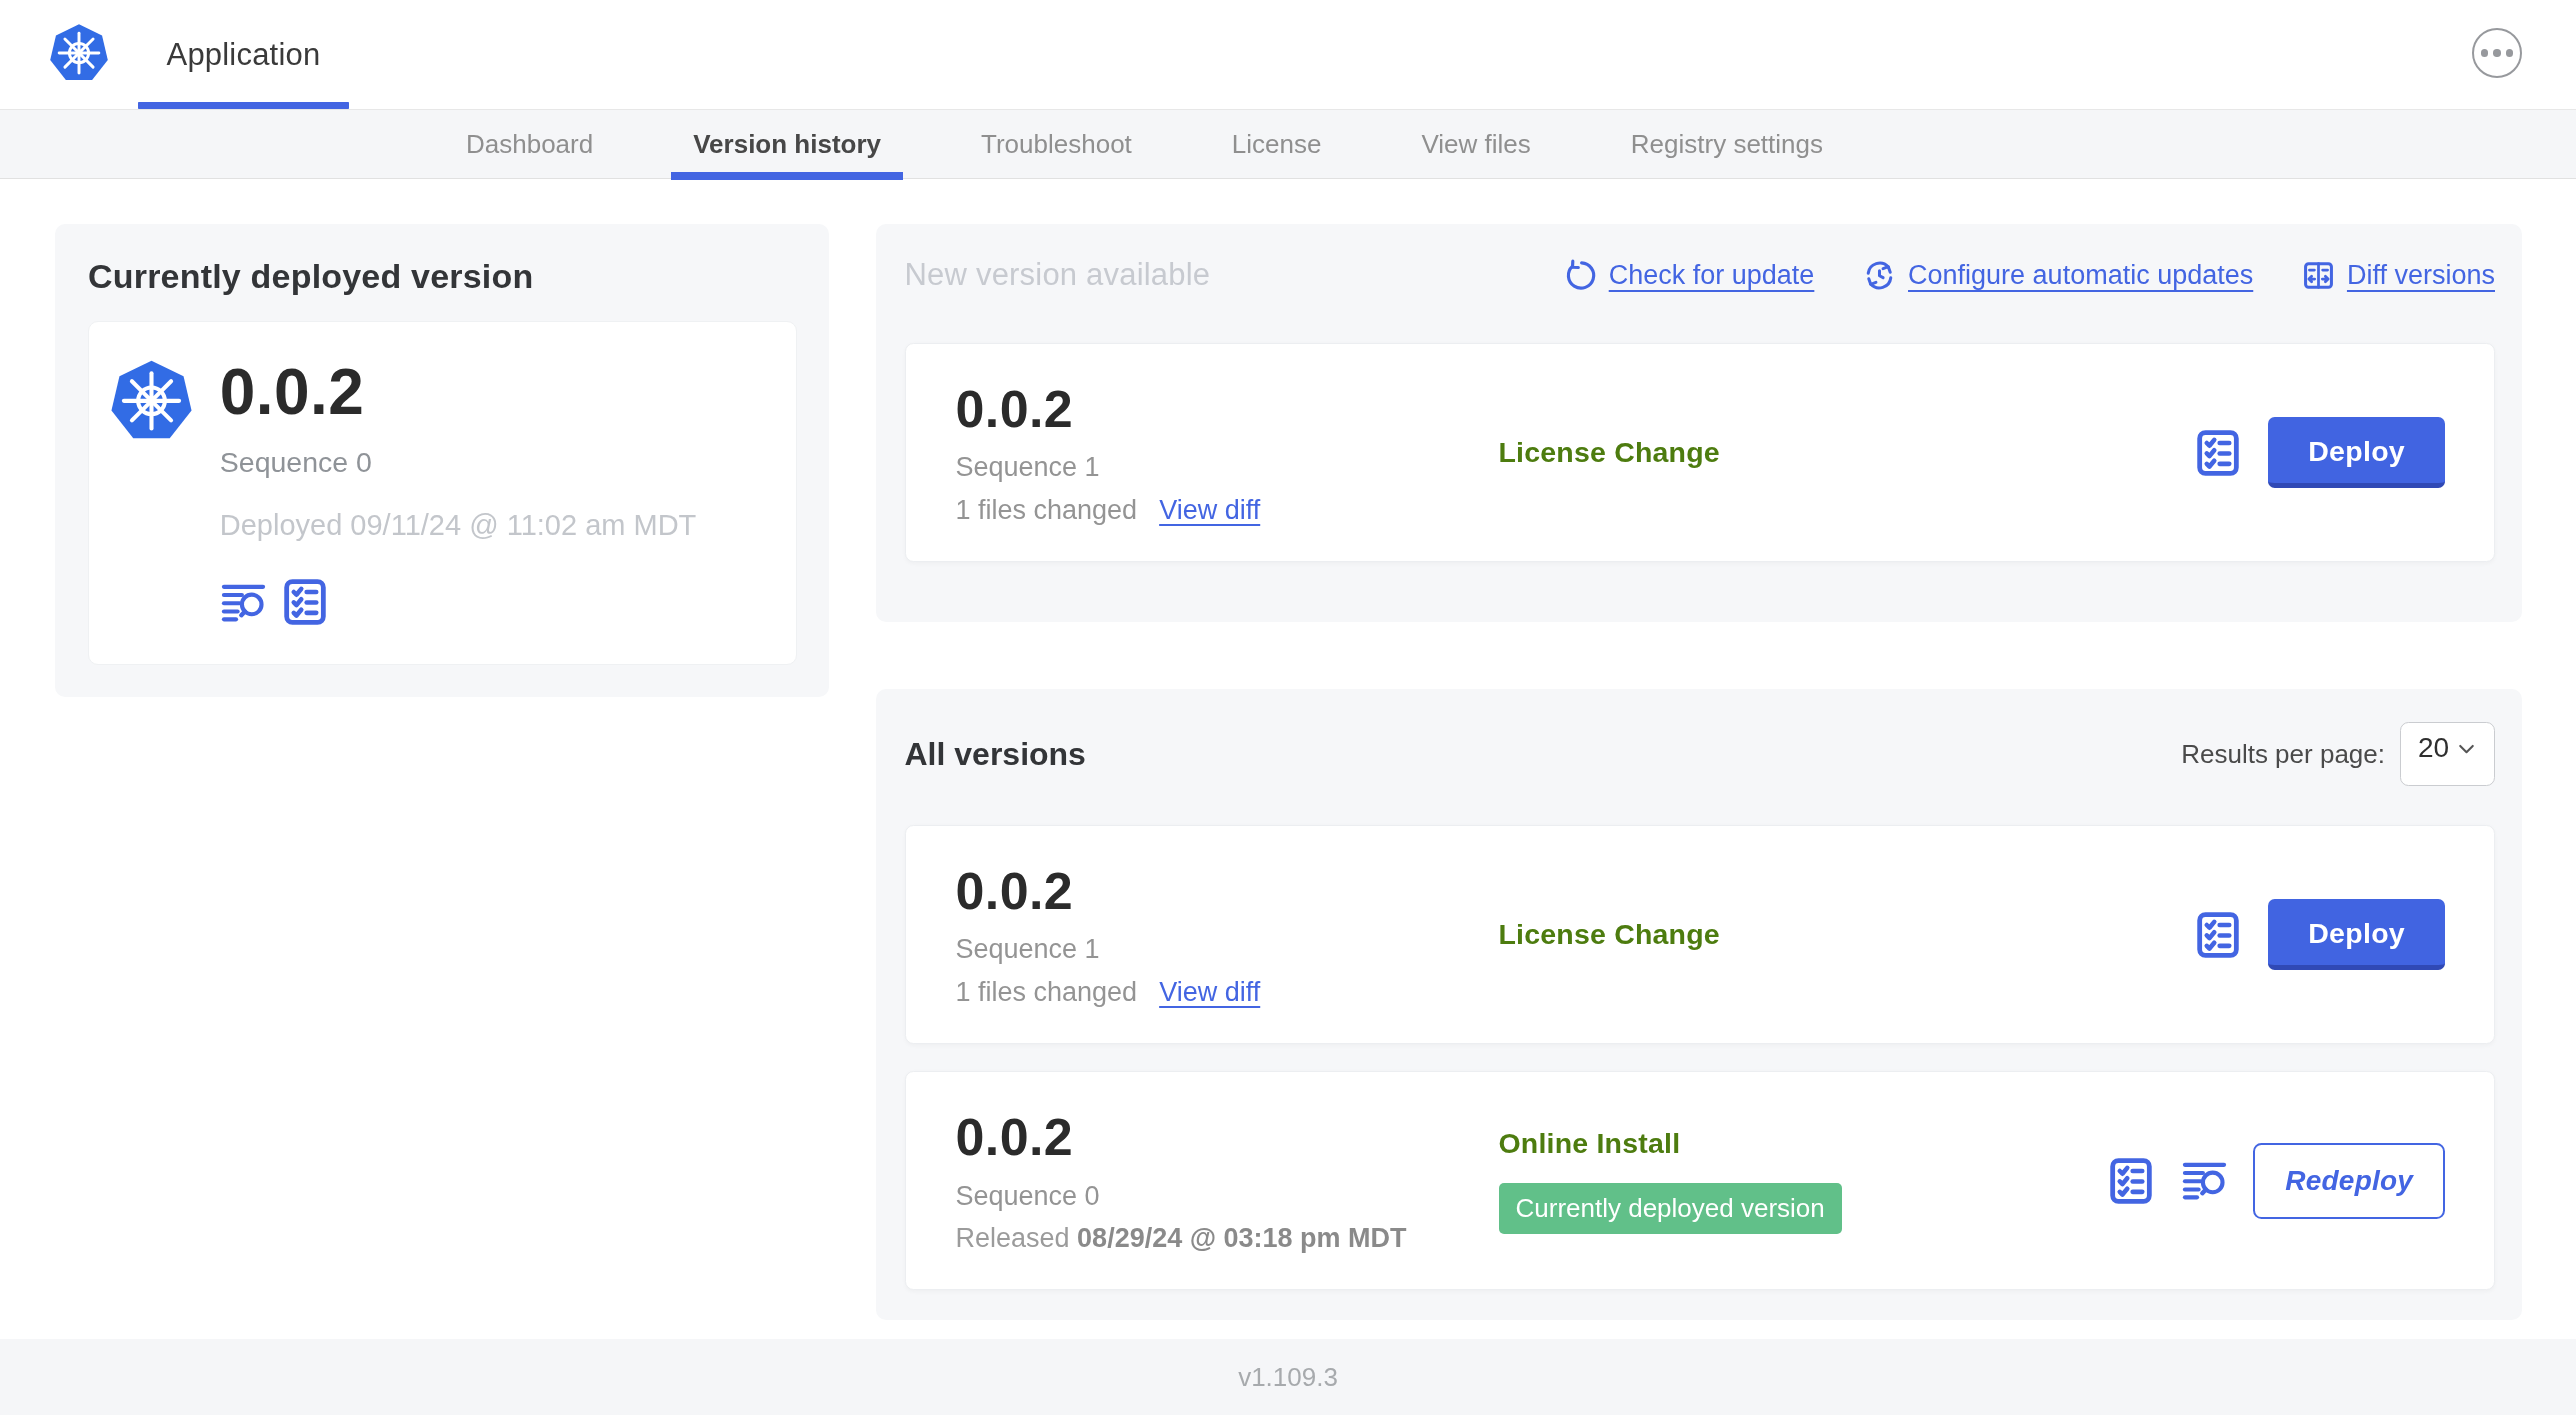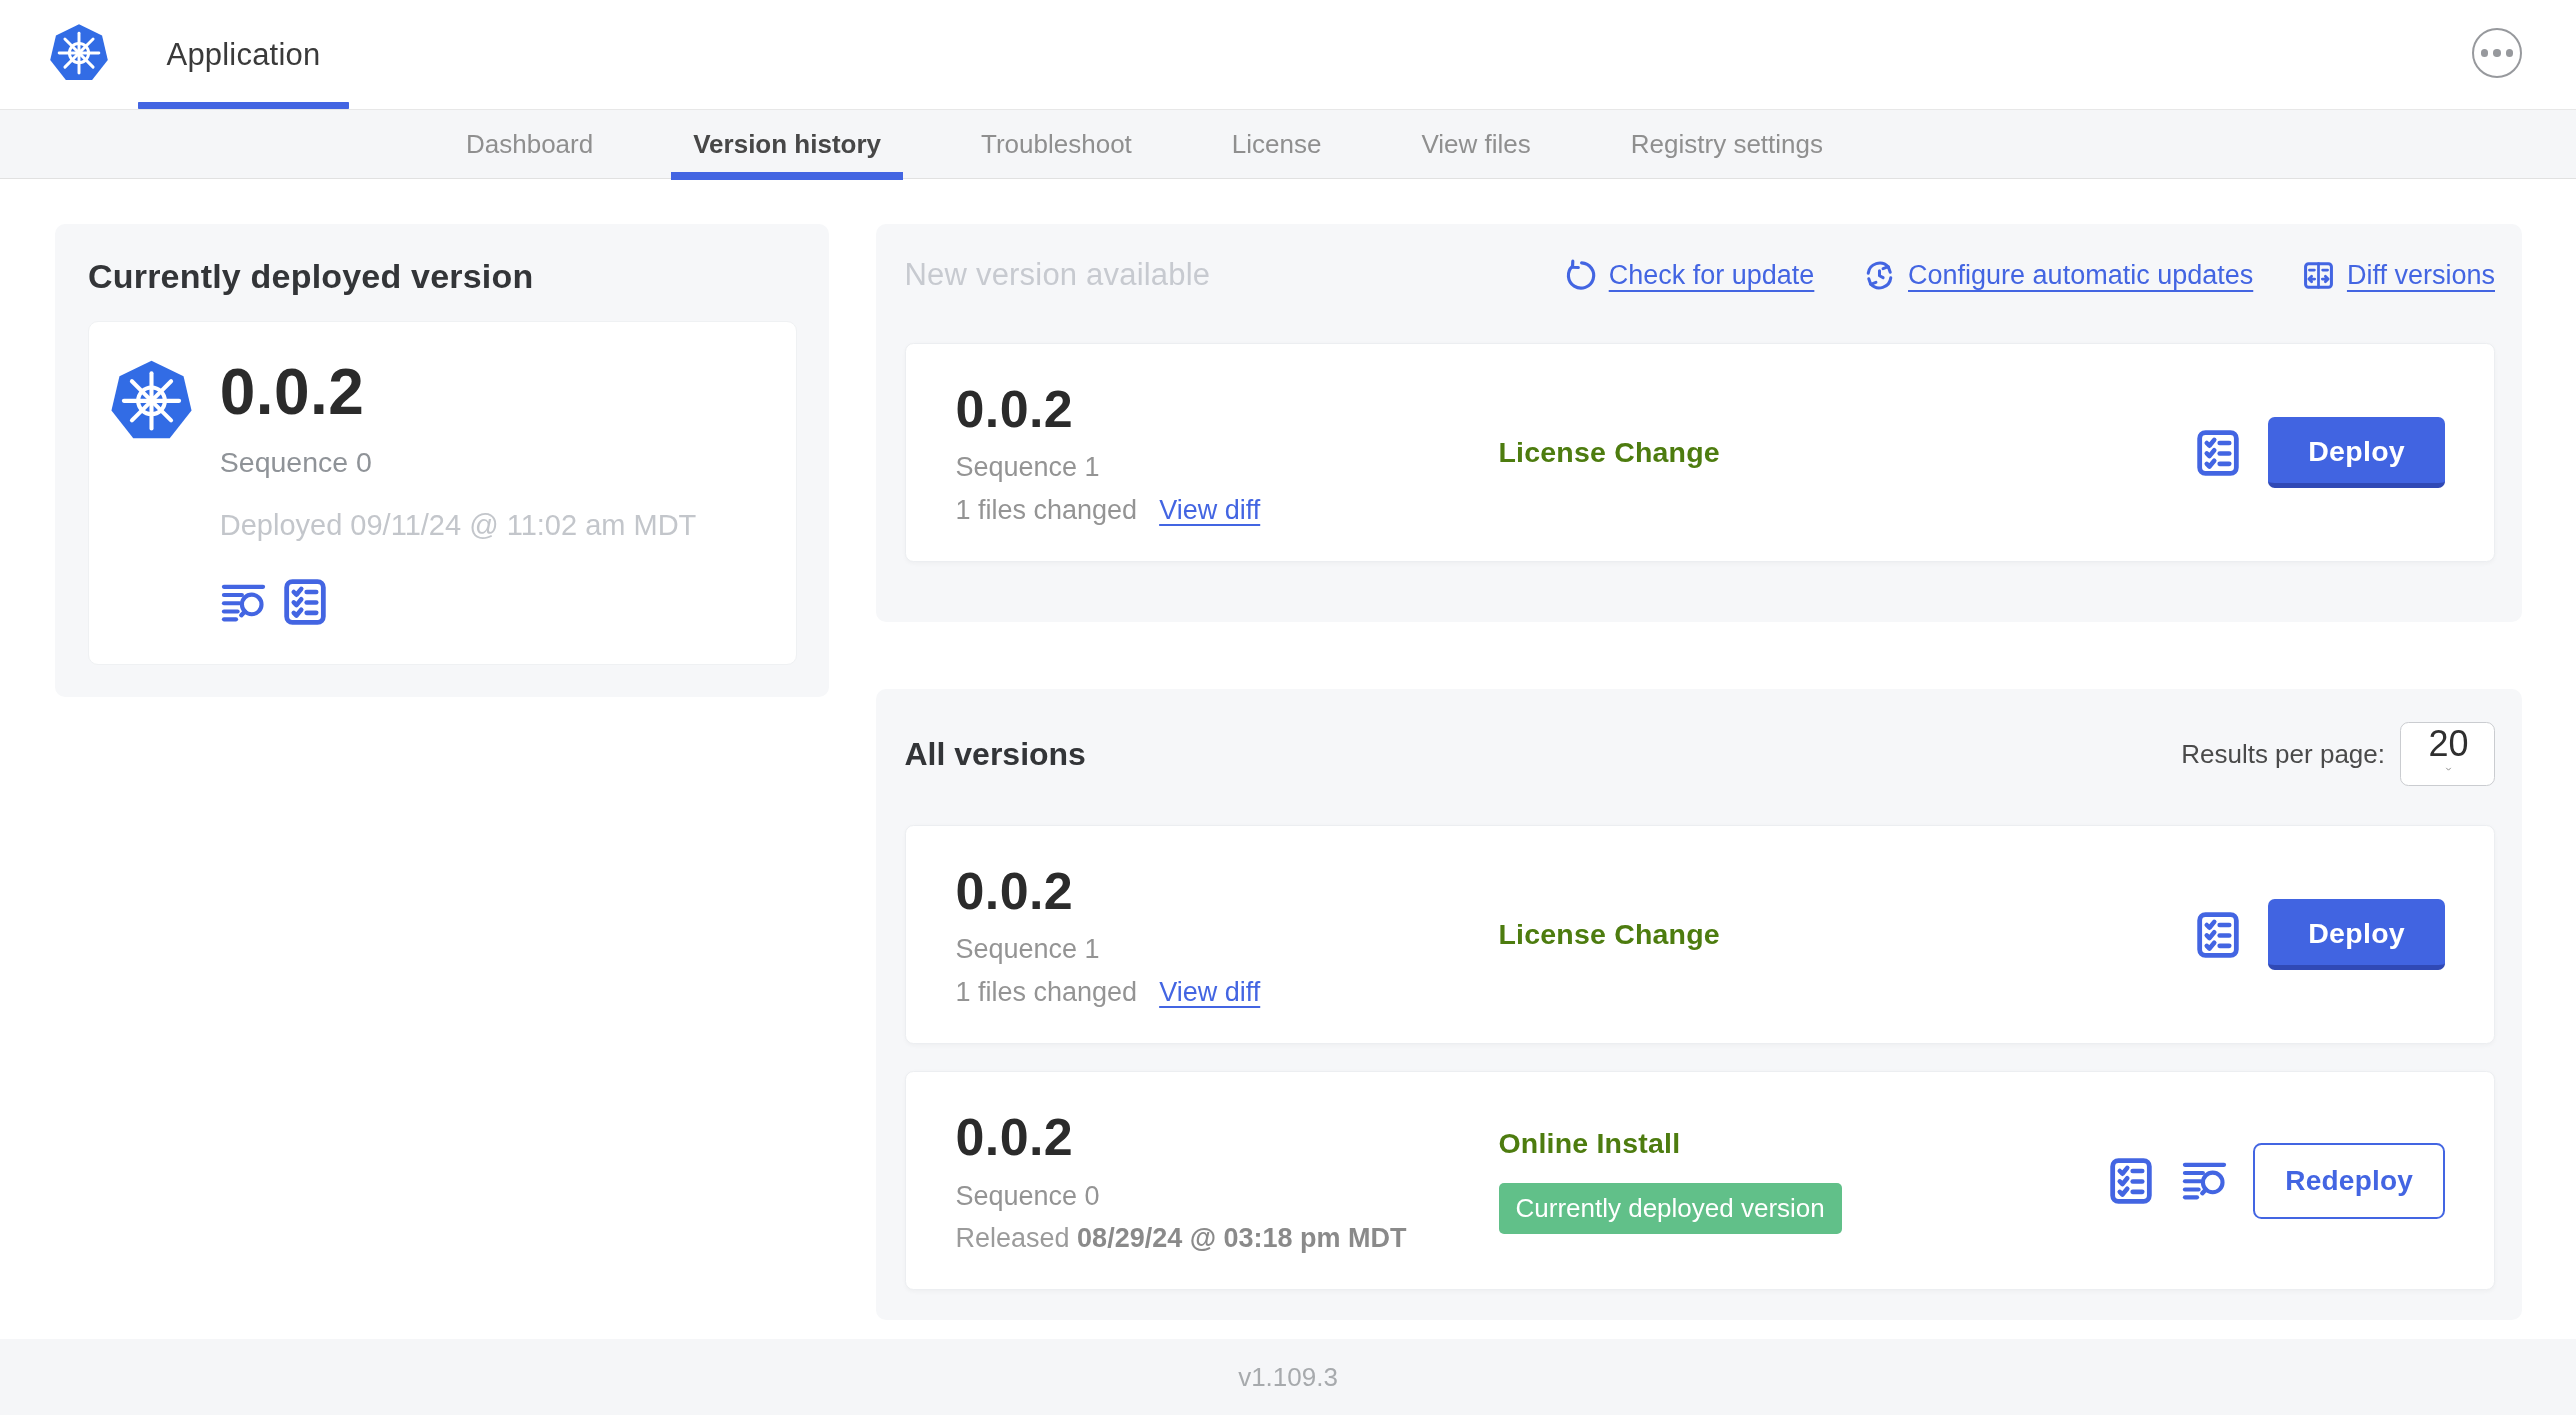--- a/index.html
+++ b/index.html
@@ -103,32 +103,32 @@
   .btn-primary {
     background:#4164E1; color:#fff; font-size:28.5px; font-weight:700;
     font-family:inherit;
     border:none; border-bottom:5px solid #3049B5; border-radius:6.7px;
     padding:18.4px 40px 15px; cursor:pointer; letter-spacing:0.3px;
   }
   .btn-outline {
     background:#fff; color:#4365E2; font-size:28px; font-weight:600;
     font-family:inherit;
     border:2.5px solid #4365E2; border-radius:8.4px;
-    padding:20px 30px; cursor:pointer; letter-spacing:0.2px;
+    padding:20px 30px; cursor:pointer; letter-spacing:0.2px;font-style:italic;
   }
   
   .all-versions-panel { padding:33px 27px 30px 28.5px; }
   .all-versions-title { font-size:32px; font-weight:600; color:#333538; }
   .rpp { display:flex; align-items:center; gap:15px; }
   .rpp-label { font-size:26px; color:#4a4a4a; }
   .rpp-select {
     width:95px; height:64px; background:#fff;
     border:1.7px solid #caccd0; border-radius:8.4px;
     display:flex; align-items:center; justify-content:space-between;
-    padding:0 15px 12px 17px; font-size:36px; color:#2f2f2f; cursor:pointer;flex-direction:column;
+    padding:0 15px 12px 17px; font-size:28px; color:#2f2f2f; cursor:pointer;
   }
   .rpp-select svg { width:25px; height:25px; color:#555; }
   .rows { margin-top:39px; display:flex; flex-direction:column; gap:27px; }
   
   .footer {
     height:76px; background:#F5F6F8; flex:none;
     display:flex; align-items:center; justify-content:center;
   }
   .footer-version { font-size:26px; color:#a7aaad; }
 </style>

